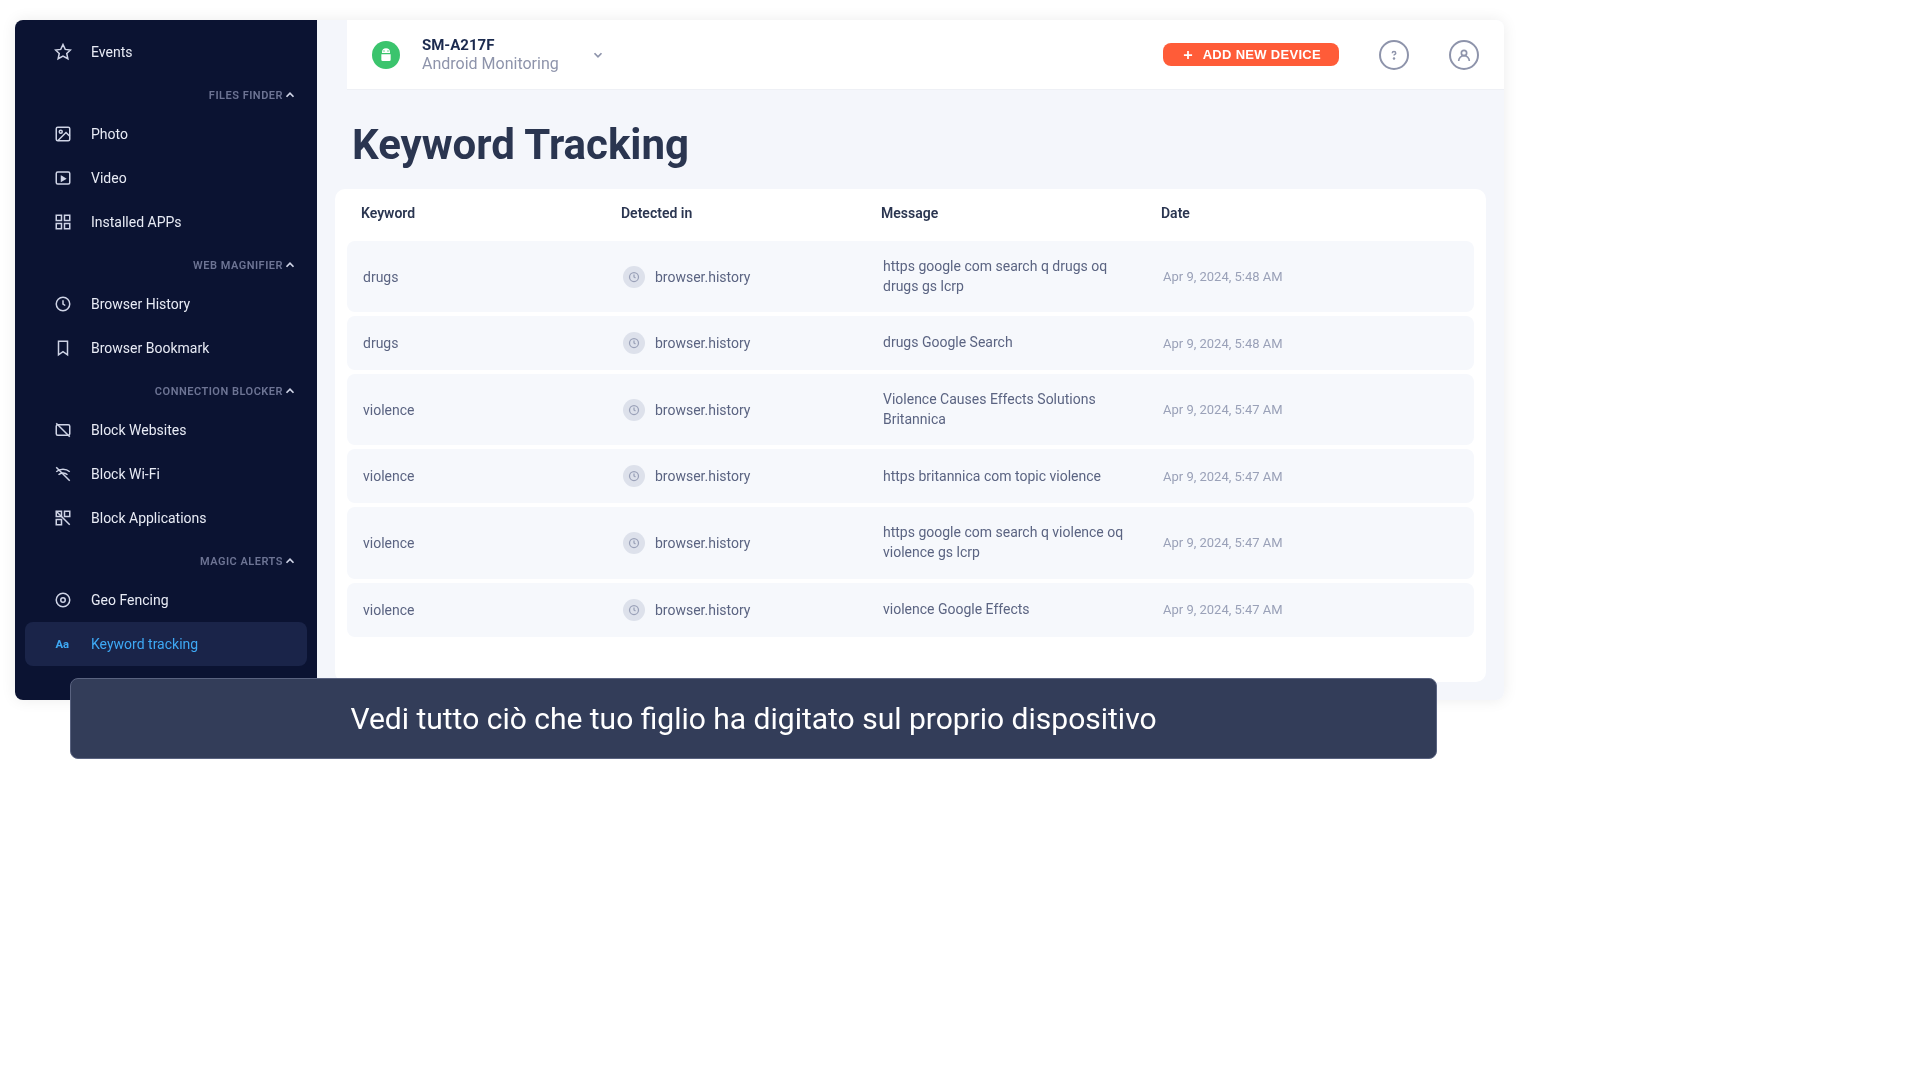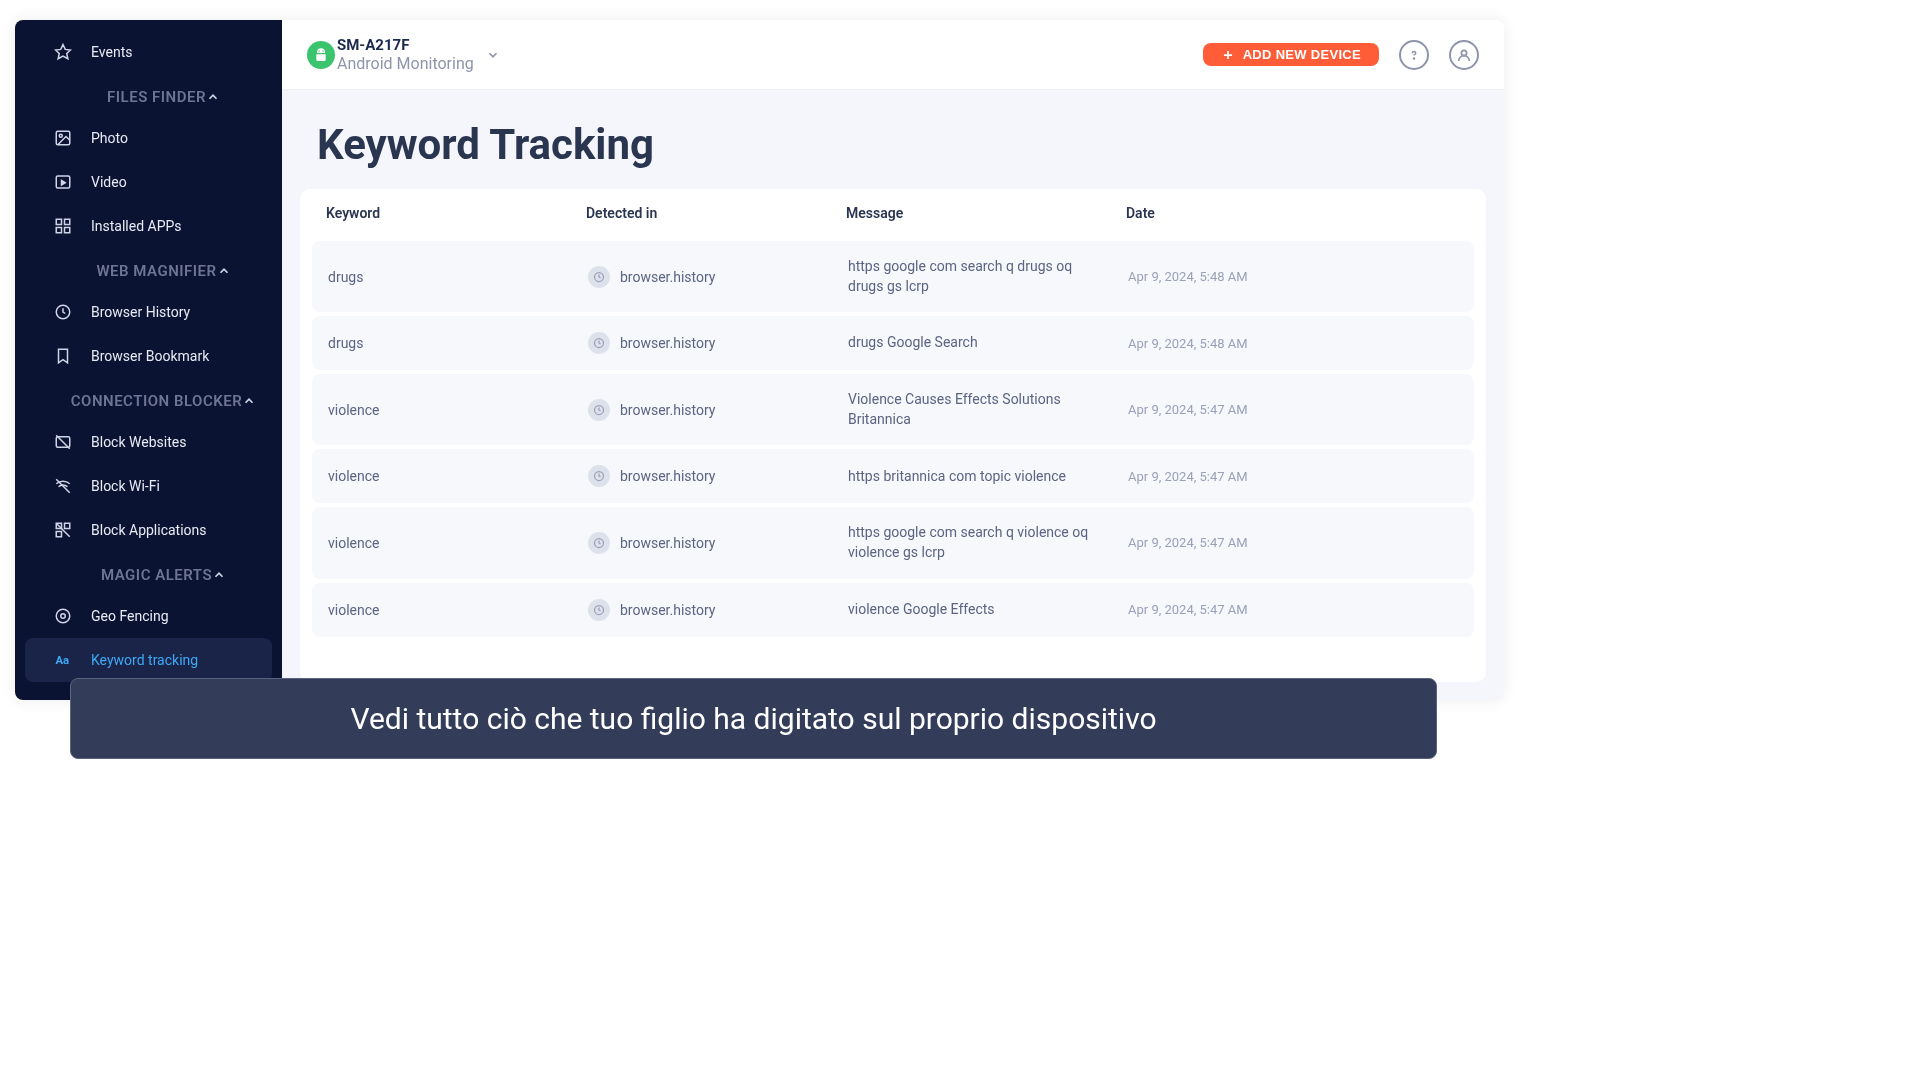--- a/index.html
+++ b/index.html
@@ -1,27 +1,27 @@
 <!DOCTYPE html>
 <html><head>
 <meta charset="utf-8">
 <style>
 * { margin: 0; padding: 0; box-sizing: border-box; }
 body { font-family: -apple-system, BlinkMacSystemFont, "Segoe UI", Roboto, sans-serif; background: #fff; width: 1519px; height: 835px; overflow: hidden; position: relative; }
 .app { display: flex; height: 680px; margin: 20px 15px; border-radius: 8px; overflow: hidden; box-shadow: 0 0 15px rgba(0,0,0,0.08); }
-.sidebar { width: 267px; background: #0b1332; color: #cfd4e6; padding: 10px 0; overflow-y: auto; position: relative; }
+.sidebar { width: 302px; background: #0b1332; color: #cfd4e6; padding: 10px 0; overflow-y: auto; position: relative; }
 .sidebar::-webkit-scrollbar { width: 6px; }
 .sidebar::-webkit-scrollbar-thumb { background: #3a4165; border-radius: 3px; }
 .nav-item { display: flex; align-items: center; padding: 12px 20px 12px 38px; font-size: 14px; cursor: pointer; gap: 18px; color: #e8ebf5; }
 .nav-item.active { background: #1a2449; border-radius: 8px; margin: 0 10px; padding-left: 28px; color: #3ea9f5; }
 .nav-icon { width: 20px; height: 20px; display: flex; align-items: center; justify-content: center; flex-shrink: 0; }
-.nav-section { display: flex; align-items: center; justify-content: center; padding: 14px 20px 10px 30px; font-size: 15px; font-weight: 600; letter-spacing: 0.5px; color: #6d7494; cursor: pointer; margin-left: 20px; }
+.nav-section { display: flex; align-items: center; justify-content: flex-end; padding: 14px 20px 10px 30px; font-size: 11px; font-weight: 600; letter-spacing: 0.5px; color: #6d7494; cursor: pointer; margin-left: 20px; }
 .chev { width: 14px; height: 14px; }
 .main { flex: 1; background: #f4f6fb; display: flex; flex-direction: column; position: relative; }
-.topbar { background: #fff; height: 70px; display: flex; align-items: center; padding: 0 25px; gap: 2px; border-bottom: 1px solid #eef0f5; }
+.topbar { background: #fff; height: 70px; display: flex; align-items: center; padding: 0 25px; gap: 22px; border-bottom: 1px solid #eef0f5; margin-left: 30px; }
 .device-badge { width: 28px; height: 28px; border-radius: 50%; background: #3bc46d; display: flex; align-items: center; justify-content: center; }
 .device-info { display: flex; flex-direction: column; }
 .device-name { font-size: 15px; font-weight: 700; color: #1b2a4e; }
 .device-sub { font-size: 16px; color: #8e94ab; }
 .device-chev { margin-left: 10px; color: #8e94ab; }
 .spacer { flex: 1; }
 .add-btn { background: #ff5c38; color: #fff; border: none; border-radius: 8px; padding: 4px 18px; font-size: 13px; font-weight: 700; display: flex; align-items: center; gap: 8px; cursor: pointer; letter-spacing: 0.3px; }
 .icon-btn { width: 30px; height: 30px; border-radius: 50%; border: 2px solid #8e94ab; display: flex; align-items: center; justify-content: center; color: #8e94ab; cursor: pointer; margin-left: 18px; }
 .page-title { font-size: 42px; font-weight: 700; color: #2a3550; padding: 30px 35px 20px; }
 .card { background: #fff; margin: 0 18px 18px; border-radius: 10px; flex: 1; display: flex; flex-direction: column; overflow: hidden; }

